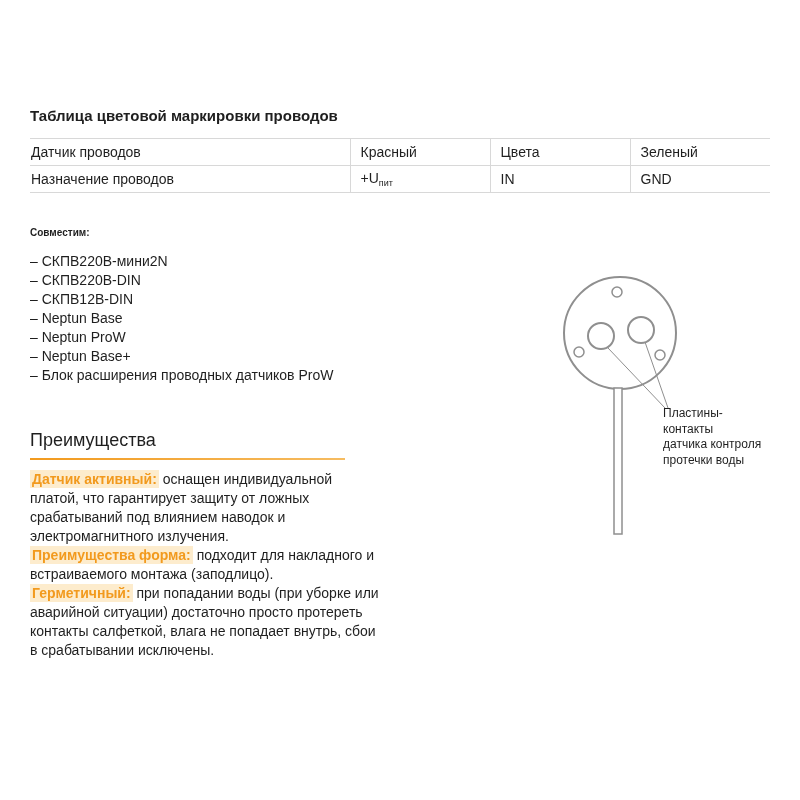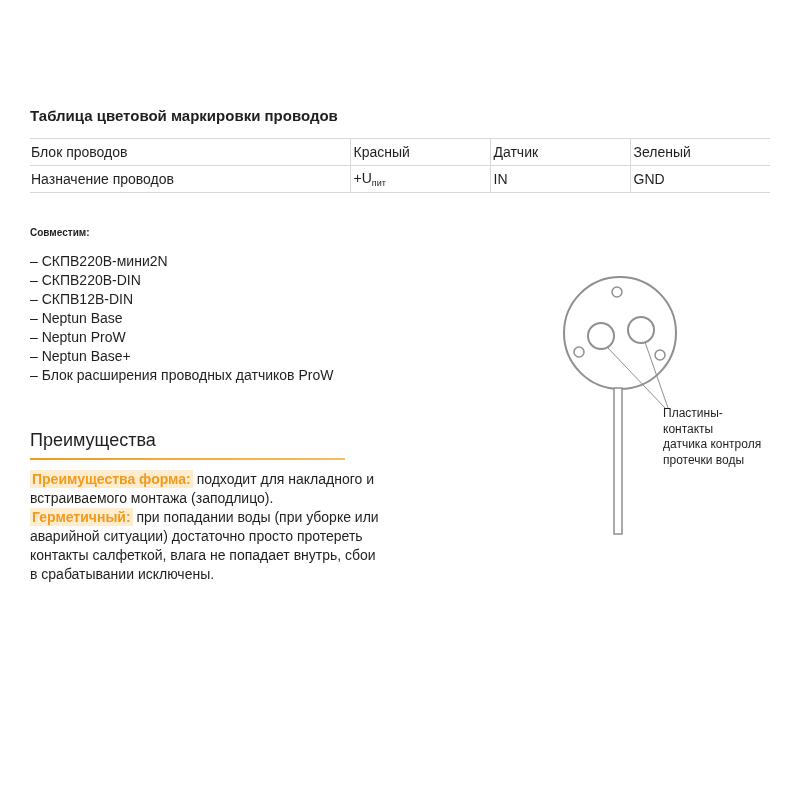--- a/index.html
+++ b/index.html
@@ -6,21 +6,21 @@
   html, body { width:800px; height:800px; background:#ffffff;
     font-family:"Liberation Sans","DejaVu Sans",sans-serif; color:#1f1f1f; }
   .page { position:relative; width:800px; height:692px; overflow:hidden; background:#fff; }
 
   .table-title { position:absolute; left:30px; top:107px; font-size:15px; font-weight:700; }
 
   .wire-table { position:absolute; left:30px; top:138px; width:740px;
     border-collapse:collapse; font-size:14px; table-layout:fixed; }
   .wire-table td { border-top:1px solid var(--border); border-bottom:1px solid var(--border);
     height:27px; vertical-align:middle; padding:0 2px 0 1px; }
-  .wire-table td + td { border-left:1px solid var(--border); padding-left:3px; }
+  .wire-table td + td { border-left:1px solid var(--border); padding-left:10px; }
   .wire-table sub { font-size:9px; vertical-align:-3px;text-align:center; }
 
   .compatible-heading { position:absolute; left:30px; top:227px; font-size:10px; font-weight:700; }
   .compatible-list { position:absolute; left:30px; top:252px; list-style:none;
     font-size:14px; line-height:19px; }
 
   .diagram { position:absolute; left:555px; top:265px; }
   .ds { fill:#ffffff; stroke:var(--diagram_stroke); stroke-width:2; }
   .ds-thin { fill:#ffffff; stroke:var(--diagram_stroke); stroke-width:1.5; }
   .dl { stroke:var(--diagram_stroke); stroke-width:1; }
@@ -45,23 +45,23 @@
 
   <table class="wire-table">
     <colgroup>
       <col style="width:320px">
         <col style="width:140px">
         <col style="width:140px">
         <col style="width:140px">
     </colgroup>
     <tbody>
       <tr>
-        <td>Блок проводов</td>
+        <td>Датчик проводов</td>
         <td>Красный</td>
-        <td>Датчик</td>
+        <td>Цвета</td>
         <td>Зеленый</td>
       </tr>
       <tr>
         <td>Назначение проводов</td>
         <td><span>+U</span><sub>пит</sub></td>
         <td>IN</td>
         <td>GND</td>
       </tr>
     </tbody>
   </table>
@@ -92,17 +92,18 @@
 
   <div class="diagram-label">Пластины-
 контакты
 датчика контроля
 протечки воды</div>
 
   <div class="advantages-heading">Преимущества</div>
   <div class="heading-rule"></div>
 
   <div class="advantages-text">
+    <p><span class="term">Датчик активный:</span> <span>оснащен индивидуальной платой, что гарантирует защиту от ложных срабатываний под влиянием наводок и электромагнитного излучения.</span></p>
     <p><span class="term">Преимущества форма:</span> <span>подходит для накладного и встраиваемого монтажа (заподлицо).</span></p>
     <p><span class="term">Герметичный:</span> <span>при попадании воды (при уборке или аварийной ситуации) достаточно просто протереть контакты салфеткой, влага не попадает внутрь, сбои в срабатывании исключены.</span></p>
   </div>
 
 </div>
 
 </body></html>

